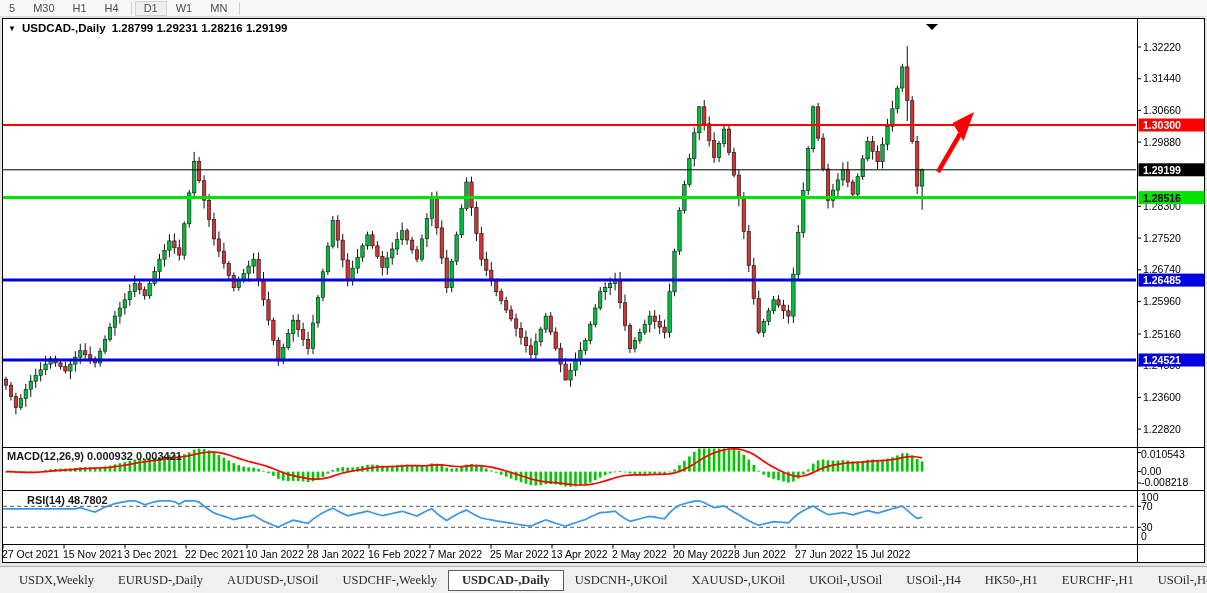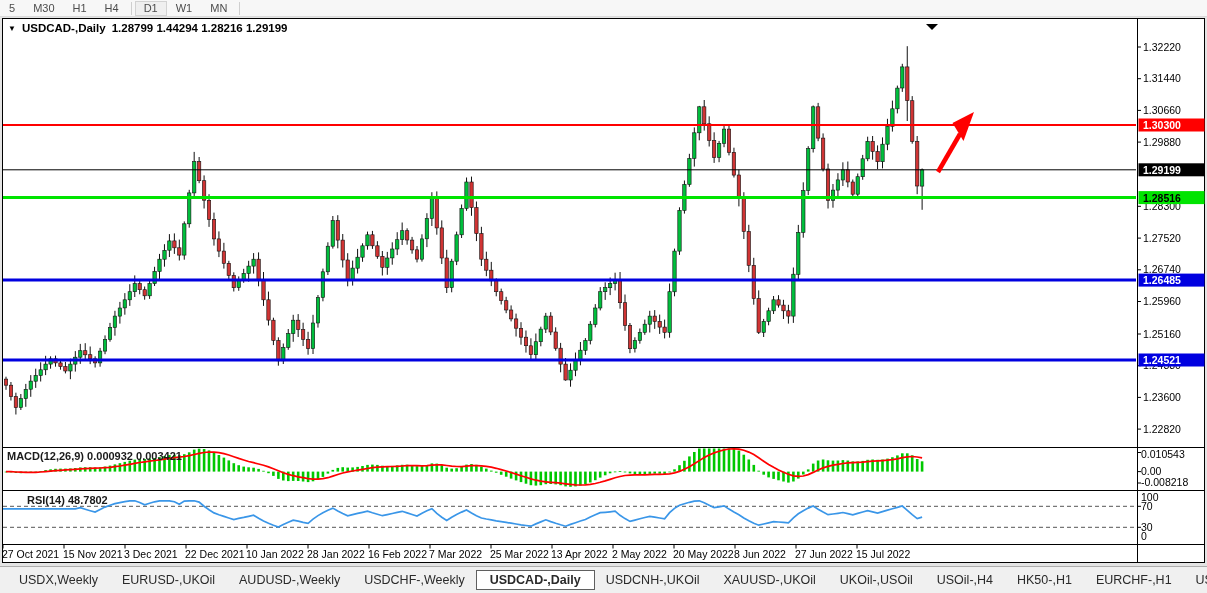--- a/index.html
+++ b/index.html
@@ -14,21 +14,21 @@
   #chart-svg{position:absolute;left:0;top:0;}
   .chart-title{position:absolute;left:8px;top:5px;font-size:11.5px;font-weight:bold;color:#000;
     display:flex;align-items:center;gap:6px;white-space:nowrap;}
   .chart-title .caret{font-size:8px;}
   .panel-label{position:absolute;left:7px;font-size:11px;font-weight:bold;color:#1a1a1a;white-space:nowrap;}
   #macd-label{top:433px;}
   #rsi-label{top:477px;padding-left:20px;}
   .tabbar{position:absolute;left:0;top:566px;width:1207px;height:27px;background:#f0f0f0;
     border-top:1px solid #adadad;display:flex;align-items:center;padding-left:8px;
     box-sizing:border-box;font-size:12.5px;color:#2a2a2a;}
-  .tab{padding:3px 11px;white-space:nowrap;cursor:default;}
+  .tab{padding:3px 11px;white-space:nowrap;cursor:default;font-family:Liberation Serif, serif;}
   .tab.active{background:#fff;border:1px solid #5f5f5f;font-weight:bold;padding:2px 13px;}
   .tdiv{width:1px;height:14px;background:#9a9a9a;margin:0 1px;}
 </style>
 </head>
 <body>
 
 <div class="toolbar">
   <span class="tf-btn">5</span>
   <span class="tf-btn">M30</span>
   <span class="tf-btn">H1</span>
@@ -695,38 +695,38 @@
       <text x="795" y="557.5" font-family="&quot;Liberation Sans&quot;,sans-serif" font-size="10.5" fill="#000">27 Jun 2022</text>
       <line x1="857" y1="544.5" x2="857" y2="548.5" stroke="#000" stroke-width="1"></line>
       <text x="856" y="557.5" font-family="&quot;Liberation Sans&quot;,sans-serif" font-size="10.5" fill="#000">15 Jul 2022</text>
       <line x1="938" y1="172" x2="960" y2="134" stroke="#FF0000" stroke-width="4.5"></line>
       <polygon points="974,112 952.5,123 963.5,141" fill="#FF0000"></polygon>
       <polygon points="926,24 938,24 932,30" fill="#000000"></polygon>
     </svg>
   <div class="chart-title">
     <span class="caret">▼</span>
     <span>USDCAD-,Daily</span>
-    <span>1.28799 1.44294 1.28216 1.29199</span>
+    <span>1.28799 1.29231 1.28216 1.29199</span>
   </div>
   <div class="panel-label" id="macd-label">
     <span>MACD(12,26,9)</span>
     <span>0.000932 0.003421</span>
   </div>
   <div class="panel-label" id="rsi-label">
     <span>RSI(14)</span>
     <span>48.7802</span>
   </div>
 </div>
 
 <div class="tabbar">
   <div class="tab">USDX,Weekly</div>
   <span class="tdiv"></span>
-  <div class="tab">EURUSD-,UKOil</div>
-  <span class="tdiv"></span>
-  <div class="tab">AUDUSD-,Weekly</div>
+  <div class="tab">EURUSD-,Daily</div>
+  <span class="tdiv"></span>
+  <div class="tab">AUDUSD-,USOil</div>
   <span class="tdiv"></span>
   <div class="tab">USDCHF-,Weekly</div>
   <div class="tab active">USDCAD-,Daily</div>
   <div class="tab">USDCNH-,UKOil</div>
   <span class="tdiv"></span>
   <div class="tab">XAUUSD-,UKOil</div>
   <span class="tdiv"></span>
   <div class="tab">UKOil-,USOil</div>
   <span class="tdiv"></span>
   <div class="tab">USOil-,H4</div>

